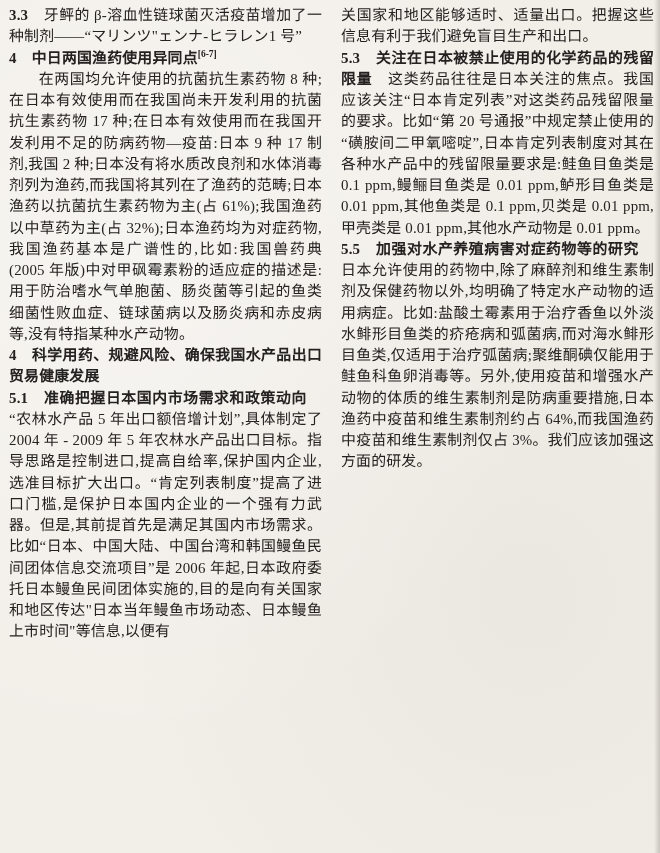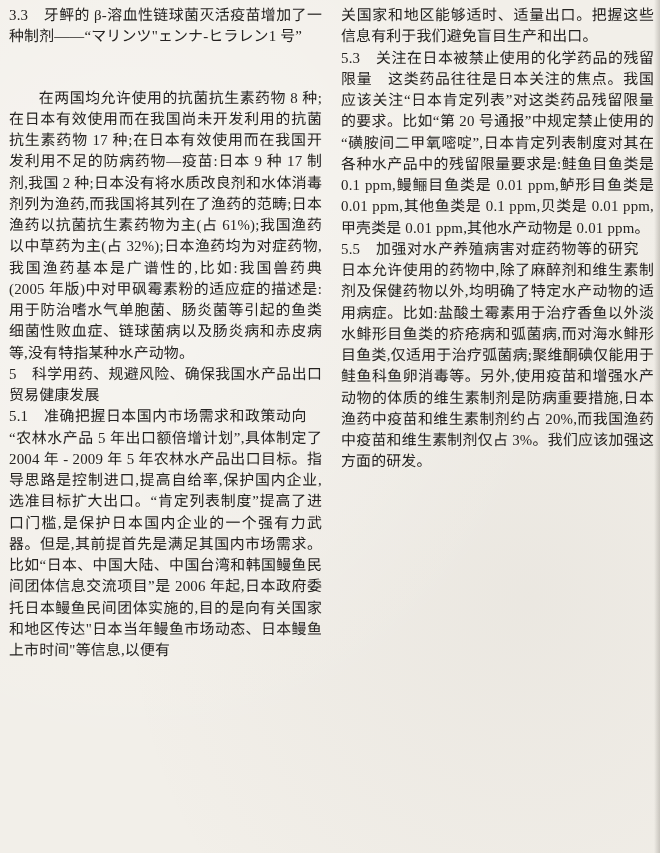--- a/index.html
+++ b/index.html
@@ -39,40 +39,41 @@
     flex: 0 0 313px;
   }
   p.para {
     margin: 0;
     font-size: 14.9px;
     line-height: 21.25px;
     text-align: justify;
     text-justify: inter-ideograph;
     letter-spacing: 0.2px;
   }
-  p.para.indent { text-indent: 2em; margin-top: 40px; }
-  .seg-bold { font-weight: 400; }
+  p.para.indent { text-indent: 2em; }
+  .seg-bold { font-weight: 700; }
   sup.cite {
     font-size: 9.5px;
     font-weight: 700;
     line-height: 0;
     vertical-align: super;
     letter-spacing: 0;
   }
 </style>
 </head>
 <body>
 
 <div class="page">
   <div class="columns">
       <div class="column">
         <p class="para"><span class="seg-bold">3.3</span><span class="seg-regular">　牙鲆的 β-溶血性链球菌灭活疫苗增加了一种制剂——“マリンツ"ェンナ-ヒラレン1 号”</span></p>
+        <p class="para"><span class="seg-bold">4　中日两国渔药使用异同点</span><sup class="cite seg-bold">[6-7]</sup></p>
         <p class="para indent"><span class="seg-regular">在两国均允许使用的抗菌抗生素药物 8 种;在日本有效使用而在我国尚未开发利用的抗菌抗生素药物 17 种;在日本有效使用而在我国开发利用不足的防病药物—疫苗:日本 9 种 17 制剂,我国 2 种;日本没有将水质改良剂和水体消毒剂列为渔药,而我国将其列在了渔药的范畴;日本渔药以抗菌抗生素药物为主(占 61%);我国渔药以中草药为主(占 32%);日本渔药均为对症药物,我国渔药基本是广谱性的,比如:我国兽药典(2005 年版)中对甲砜霉素粉的适应症的描述是:用于防治嗜水气单胞菌、肠炎菌等引起的鱼类细菌性败血症、链球菌病以及肠炎病和赤皮病等,没有特指某种水产动物。</span></p>
-        <p class="para"><span class="seg-bold">5　科学用药、规避风险、确保我国水产品出口贸易健康发展</span></p>
+        <p class="para"><span class="seg-bold">4　科学用药、规避风险、确保我国水产品出口贸易健康发展</span></p>
         <p class="para"><span class="seg-bold">5.1　准确把握日本国内市场需求和政策动向</span><span class="seg-regular">　“农林水产品 5 年出口额倍增计划”,具体制定了 2004 年 - 2009 年 5 年农林水产品出口目标。指导思路是控制进口,提高自给率,保护国内企业,选准目标扩大出口。“肯定列表制度”提高了进口门槛,是保护日本国内企业的一个强有力武器。但是,其前提首先是满足其国内市场需求。比如“日本、中国大陆、中国台湾和韩国鳗鱼民间团体信息交流项目”是 2006 年起,日本政府委托日本鳗鱼民间团体实施的,目的是向有关国家和地区传达"日本当年鳗鱼市场动态、日本鳗鱼上市时间"等信息,以便有</span></p>
       </div>
       <div class="column">
         <p class="para"><span class="seg-regular">关国家和地区能够适时、适量出口。把握这些信息有利于我们避免盲目生产和出口。</span></p>
         <p class="para"><span class="seg-bold">5.3　关注在日本被禁止使用的化学药品的残留限量</span><span class="seg-regular">　这类药品往往是日本关注的焦点。我国应该关注“日本肯定列表”对这类药品残留限量的要求。比如“第 20 号通报”中规定禁止使用的“磺胺间二甲氧嘧啶”,日本肯定列表制度对其在各种水产品中的残留限量要求是:鲑鱼目鱼类是 0.1 ppm,鳗鲡目鱼类是 0.01 ppm,鲈形目鱼类是 0.01 ppm,其他鱼类是 0.1 ppm,贝类是 0.01 ppm,甲壳类是 0.01 ppm,其他水产动物是 0.01 ppm。</span></p>
-        <p class="para"><span class="seg-bold">5.5　加强对水产养殖病害对症药物等的研究</span><span class="seg-regular">　日本允许使用的药物中,除了麻醉剂和维生素制剂及保健药物以外,均明确了特定水产动物的适用病症。比如:盐酸土霉素用于治疗香鱼以外淡水鲱形目鱼类的疥疮病和弧菌病,而对海水鲱形目鱼类,仅适用于治疗弧菌病;聚维酮碘仅能用于鲑鱼科鱼卵消毒等。另外,使用疫苗和增强水产动物的体质的维生素制剂是防病重要措施,日本渔药中疫苗和维生素制剂约占 20%,而我国渔药中疫苗和维生素制剂仅占 3%。我们应该加强这方面的研发。</span></p>
+        <p class="para"><span class="seg-bold">5.5　加强对水产养殖病害对症药物等的研究</span><span class="seg-regular">　日本允许使用的药物中,除了麻醉剂和维生素制剂及保健药物以外,均明确了特定水产动物的适用病症。比如:盐酸土霉素用于治疗香鱼以外淡水鲱形目鱼类的疥疮病和弧菌病,而对海水鲱形目鱼类,仅适用于治疗弧菌病;聚维酮碘仅能用于鲑鱼科鱼卵消毒等。另外,使用疫苗和增强水产动物的体质的维生素制剂是防病重要措施,日本渔药中疫苗和维生素制剂约占 64%,而我国渔药中疫苗和维生素制剂仅占 3%。我们应该加强这方面的研发。</span></p>
       </div>
     </div>
 </div>
 
 </body></html>

